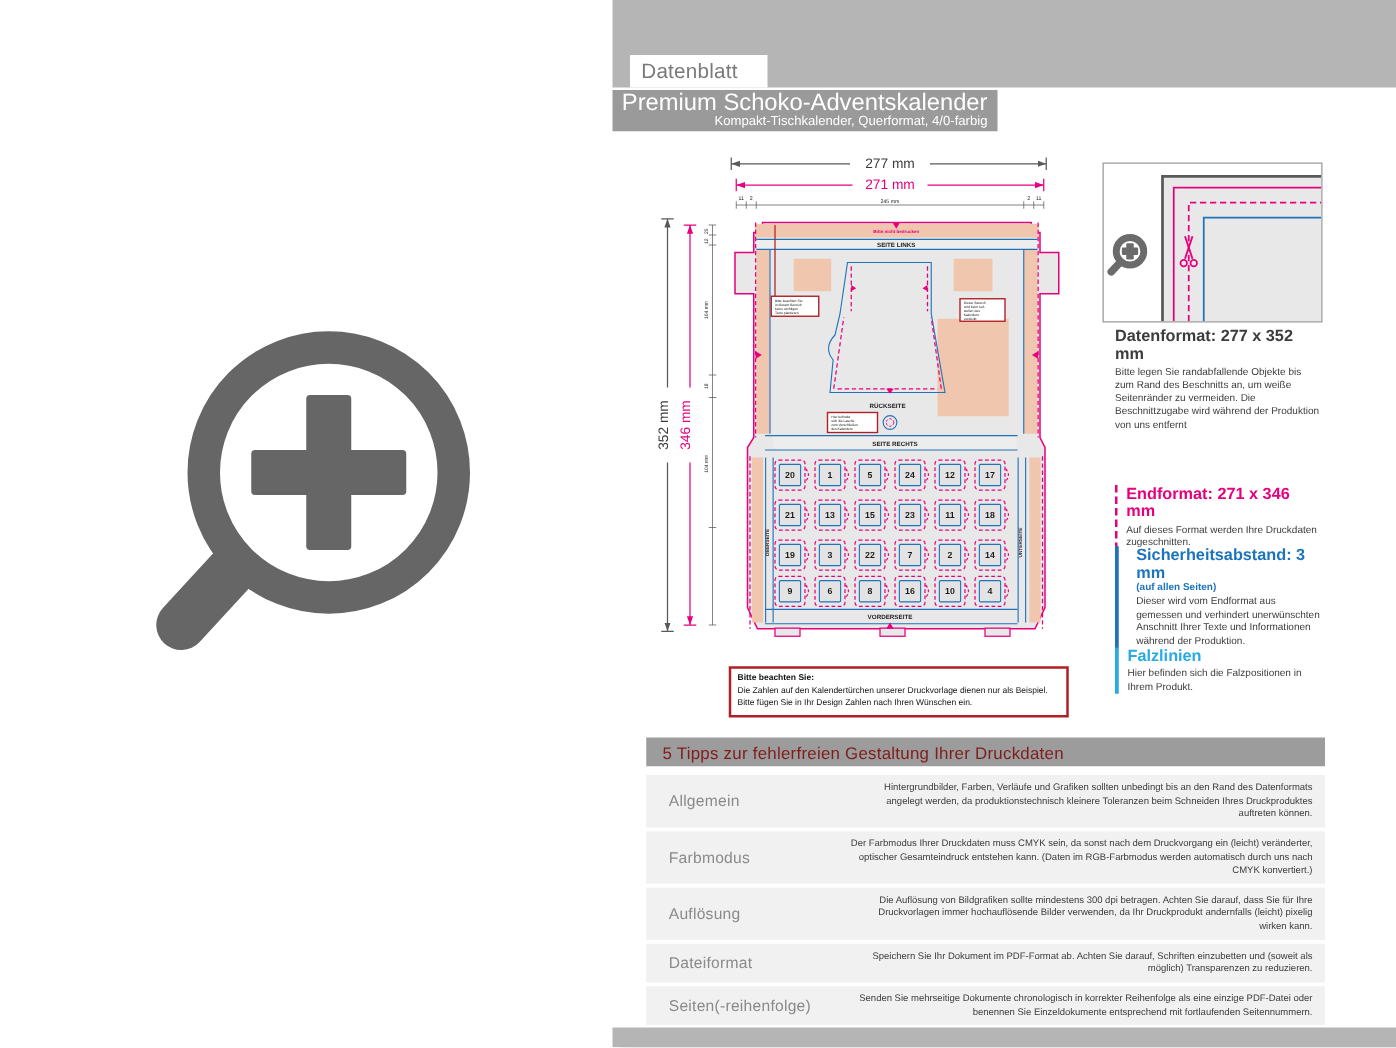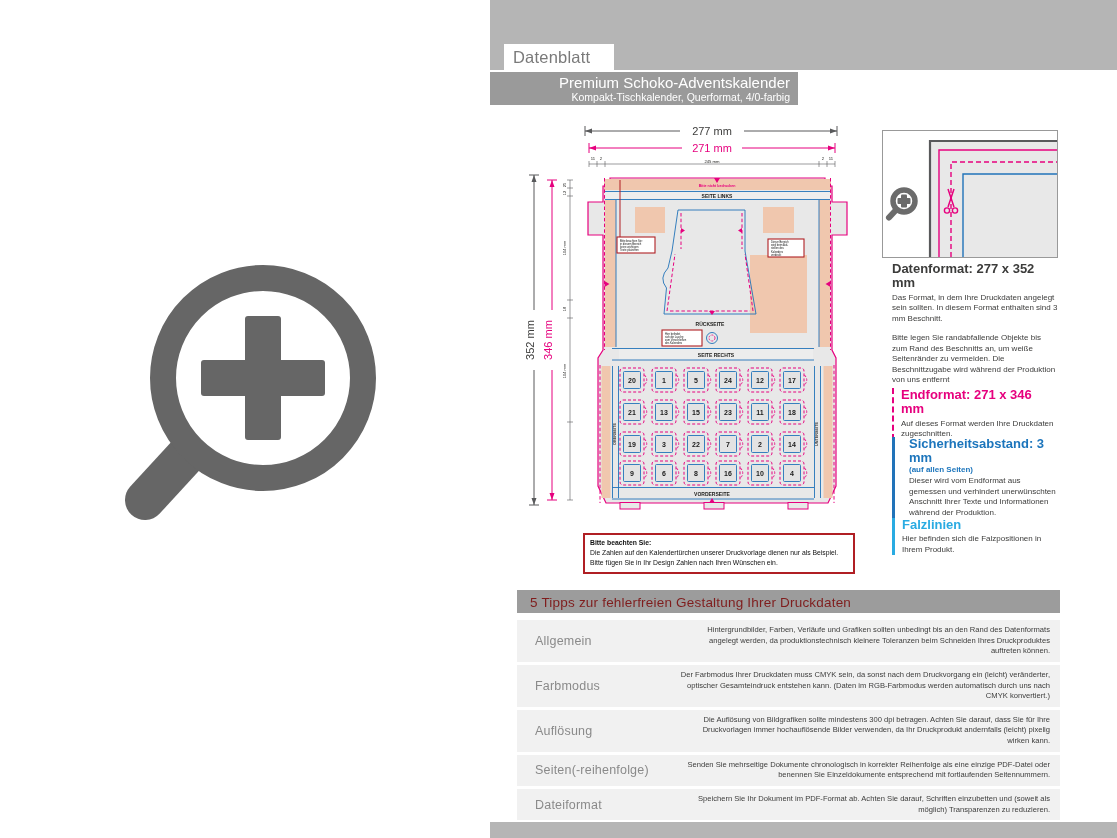--- a/index.html
+++ b/index.html
@@ -25,21 +25,21 @@
 
   
   .page{position:absolute;left:470px;top:0;width:632px;height:838px;background:#fff;
         box-shadow:5px 4px 6px -2px rgba(0,0,0,0.45);}
   .top-band{position:absolute;left:0;top:0;width:632px;height:70px;background:var(--gray-band);}
   .bottom-band{position:absolute;left:0;top:822px;width:632px;height:16px;background:var(--gray-band);}
   .datenblatt-box{position:absolute;left:14px;top:44px;width:110px;height:26px;background:#fff;
         font-size:16.5px;color:#7a7a7a;line-height:26px;padding-left:9px;letter-spacing:.2px;}
   .title-bar{position:absolute;left:0;top:72px;width:308px;height:33px;background:var(--bar-gray);
         color:#fff;text-align:right;padding:2px 8px 0 0;}
-  .title-bar .t1{font-size:15px;line-height:17px;}
+  .title-bar .t1{font-size:19px;line-height:17px;}
   .title-bar .t2{font-size:10.5px;line-height:12px;padding-left:40px;}
 
   
   .drawing{position:absolute;left:30px;top:118px;}
   .note-box{position:absolute;left:93px;top:533px;width:272px;background:#fff;
         border:2px solid var(--red-box);padding:3px 5px 4px 5px;font-size:6.8px;
         line-height:1.45;color:#111;}
   .note-box .nb-title{font-weight:bold;}
 
   
@@ -449,21 +449,20 @@
           <line x1="13" y1="79" x2="6" y2="86.5" stroke="#6b6b6b" stroke-width="6" stroke-linecap="round"></line>
           <circle cx="21" cy="70" r="11" fill="#ffffff" stroke="#6b6b6b" stroke-width="5.5"></circle>
           <rect x="14.5" y="67" width="13" height="6" rx="1" fill="#6b6b6b"></rect>
           <rect x="18" y="63.5" width="6" height="13" rx="1" fill="#6b6b6b"></rect>
         </g>
       </svg>
     </div>
 
     <div class="info-sec sec-datenformat">
       <div class="sec-title">Datenformat: 277 x 352 mm</div>
-      <p>Das Format, in dem Ihre Druckdaten angelegt sein sollten. In diesem Format enthalten sind 3 mm Beschnitt.</p>
       <p>Bitte legen Sie randabfallende Objekte bis zum Rand des Beschnitts an, um weiße Seitenränder zu vermeiden. Die Beschnittzugabe wird während der Produktion von uns entfernt</p>
     </div>
 
     <div class="info-sec sec-endformat">
       <div class="sec-title">Endformat: 271 x 346 mm</div>
       <p>Auf dieses Format werden Ihre Druckdaten zugeschnitten.</p>
     </div>
 
     <div class="info-sec sec-sicherheit">
       <div class="sec-title">Sicherheitsabstand: 3 mm</div>
@@ -484,24 +483,24 @@
         </div>
         <div class="tip-row">
           <div class="tip-label">Farbmodus</div>
           <div class="tip-text">Der Farbmodus Ihrer Druckdaten muss CMYK sein, da sonst nach dem Druckvorgang ein (leicht) veränderter, optischer Gesamteindruck entstehen kann. (Daten im RGB-Farbmodus werden automatisch durch uns nach CMYK konvertiert.)</div>
         </div>
         <div class="tip-row">
           <div class="tip-label">Auflösung</div>
           <div class="tip-text">Die Auflösung von Bildgrafiken sollte mindestens 300 dpi betragen. Achten Sie darauf, dass Sie für Ihre Druckvorlagen immer hochauflösende Bilder verwenden, da Ihr Druckprodukt andernfalls (leicht) pixelig wirken kann.</div>
         </div>
         <div class="tip-row">
+          <div class="tip-label">Dateiformat</div>
+          <div class="tip-text">Speichern Sie Ihr Dokument im PDF-Format ab. Achten Sie darauf, Schriften einzubetten und (soweit als möglich) Transparenzen zu reduzieren.</div>
+        </div>
+        <div class="tip-row">
           <div class="tip-label">Seiten(-reihenfolge)</div>
           <div class="tip-text">Senden Sie mehrseitige Dokumente chronologisch in korrekter Reihenfolge als eine einzige PDF-Datei oder benennen Sie Einzeldokumente entsprechend mit fortlaufenden Seitennummern.</div>
         </div>
-        <div class="tip-row">
-          <div class="tip-label">Dateiformat</div>
-          <div class="tip-text">Speichern Sie Ihr Dokument im PDF-Format ab. Achten Sie darauf, Schriften einzubetten und (soweit als möglich) Transparenzen zu reduzieren.</div>
-        </div>
       </div>
 
     <div class="bottom-band"></div>
   </div>
 </div>
 
 </body></html>

